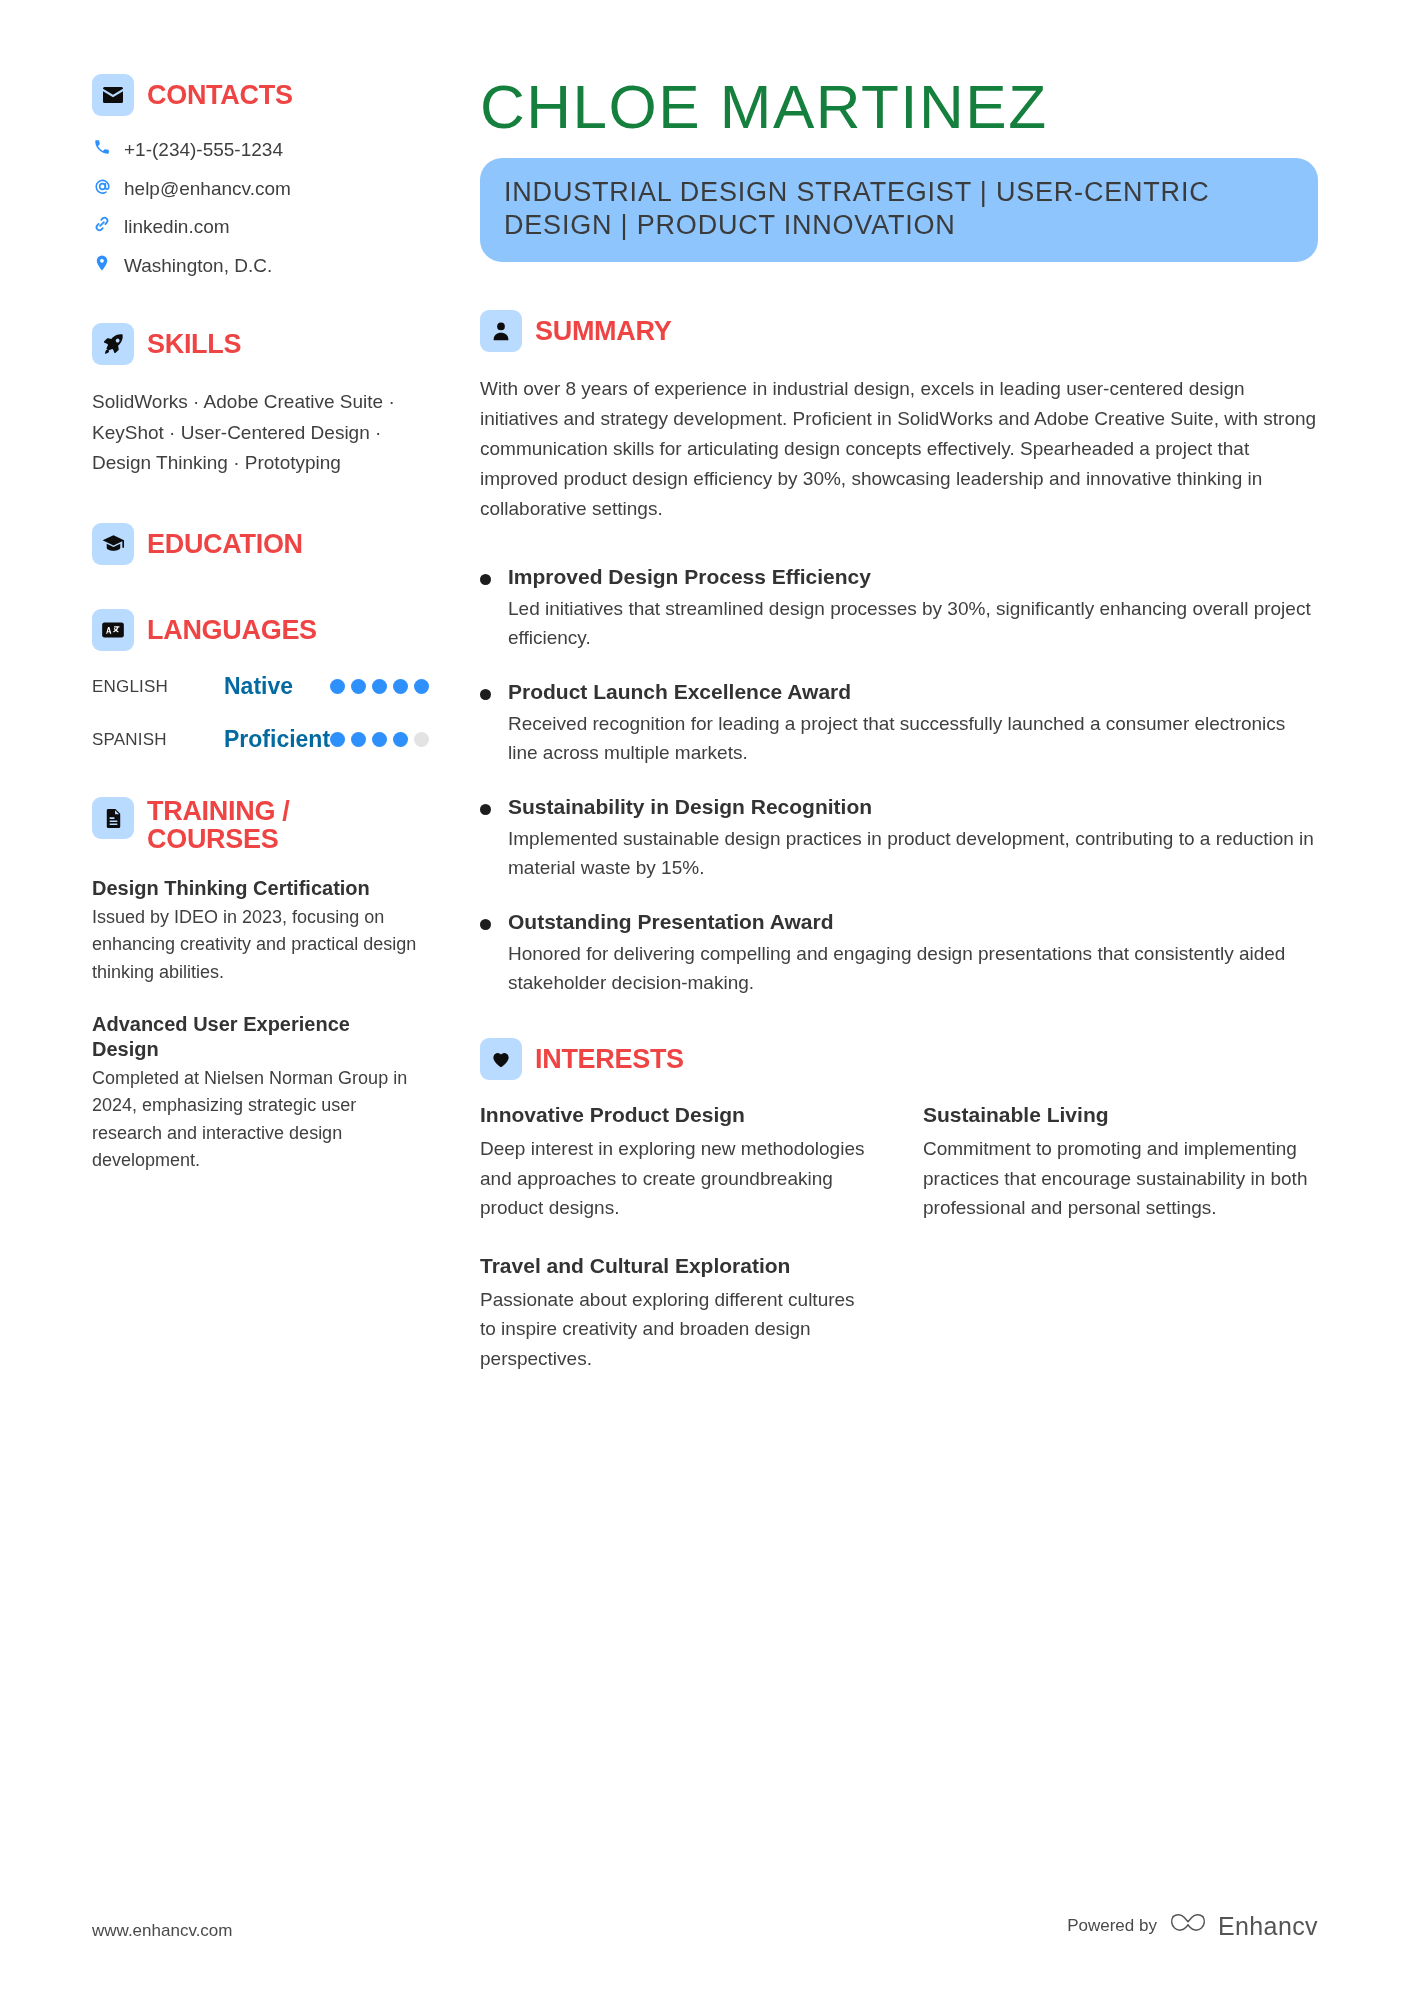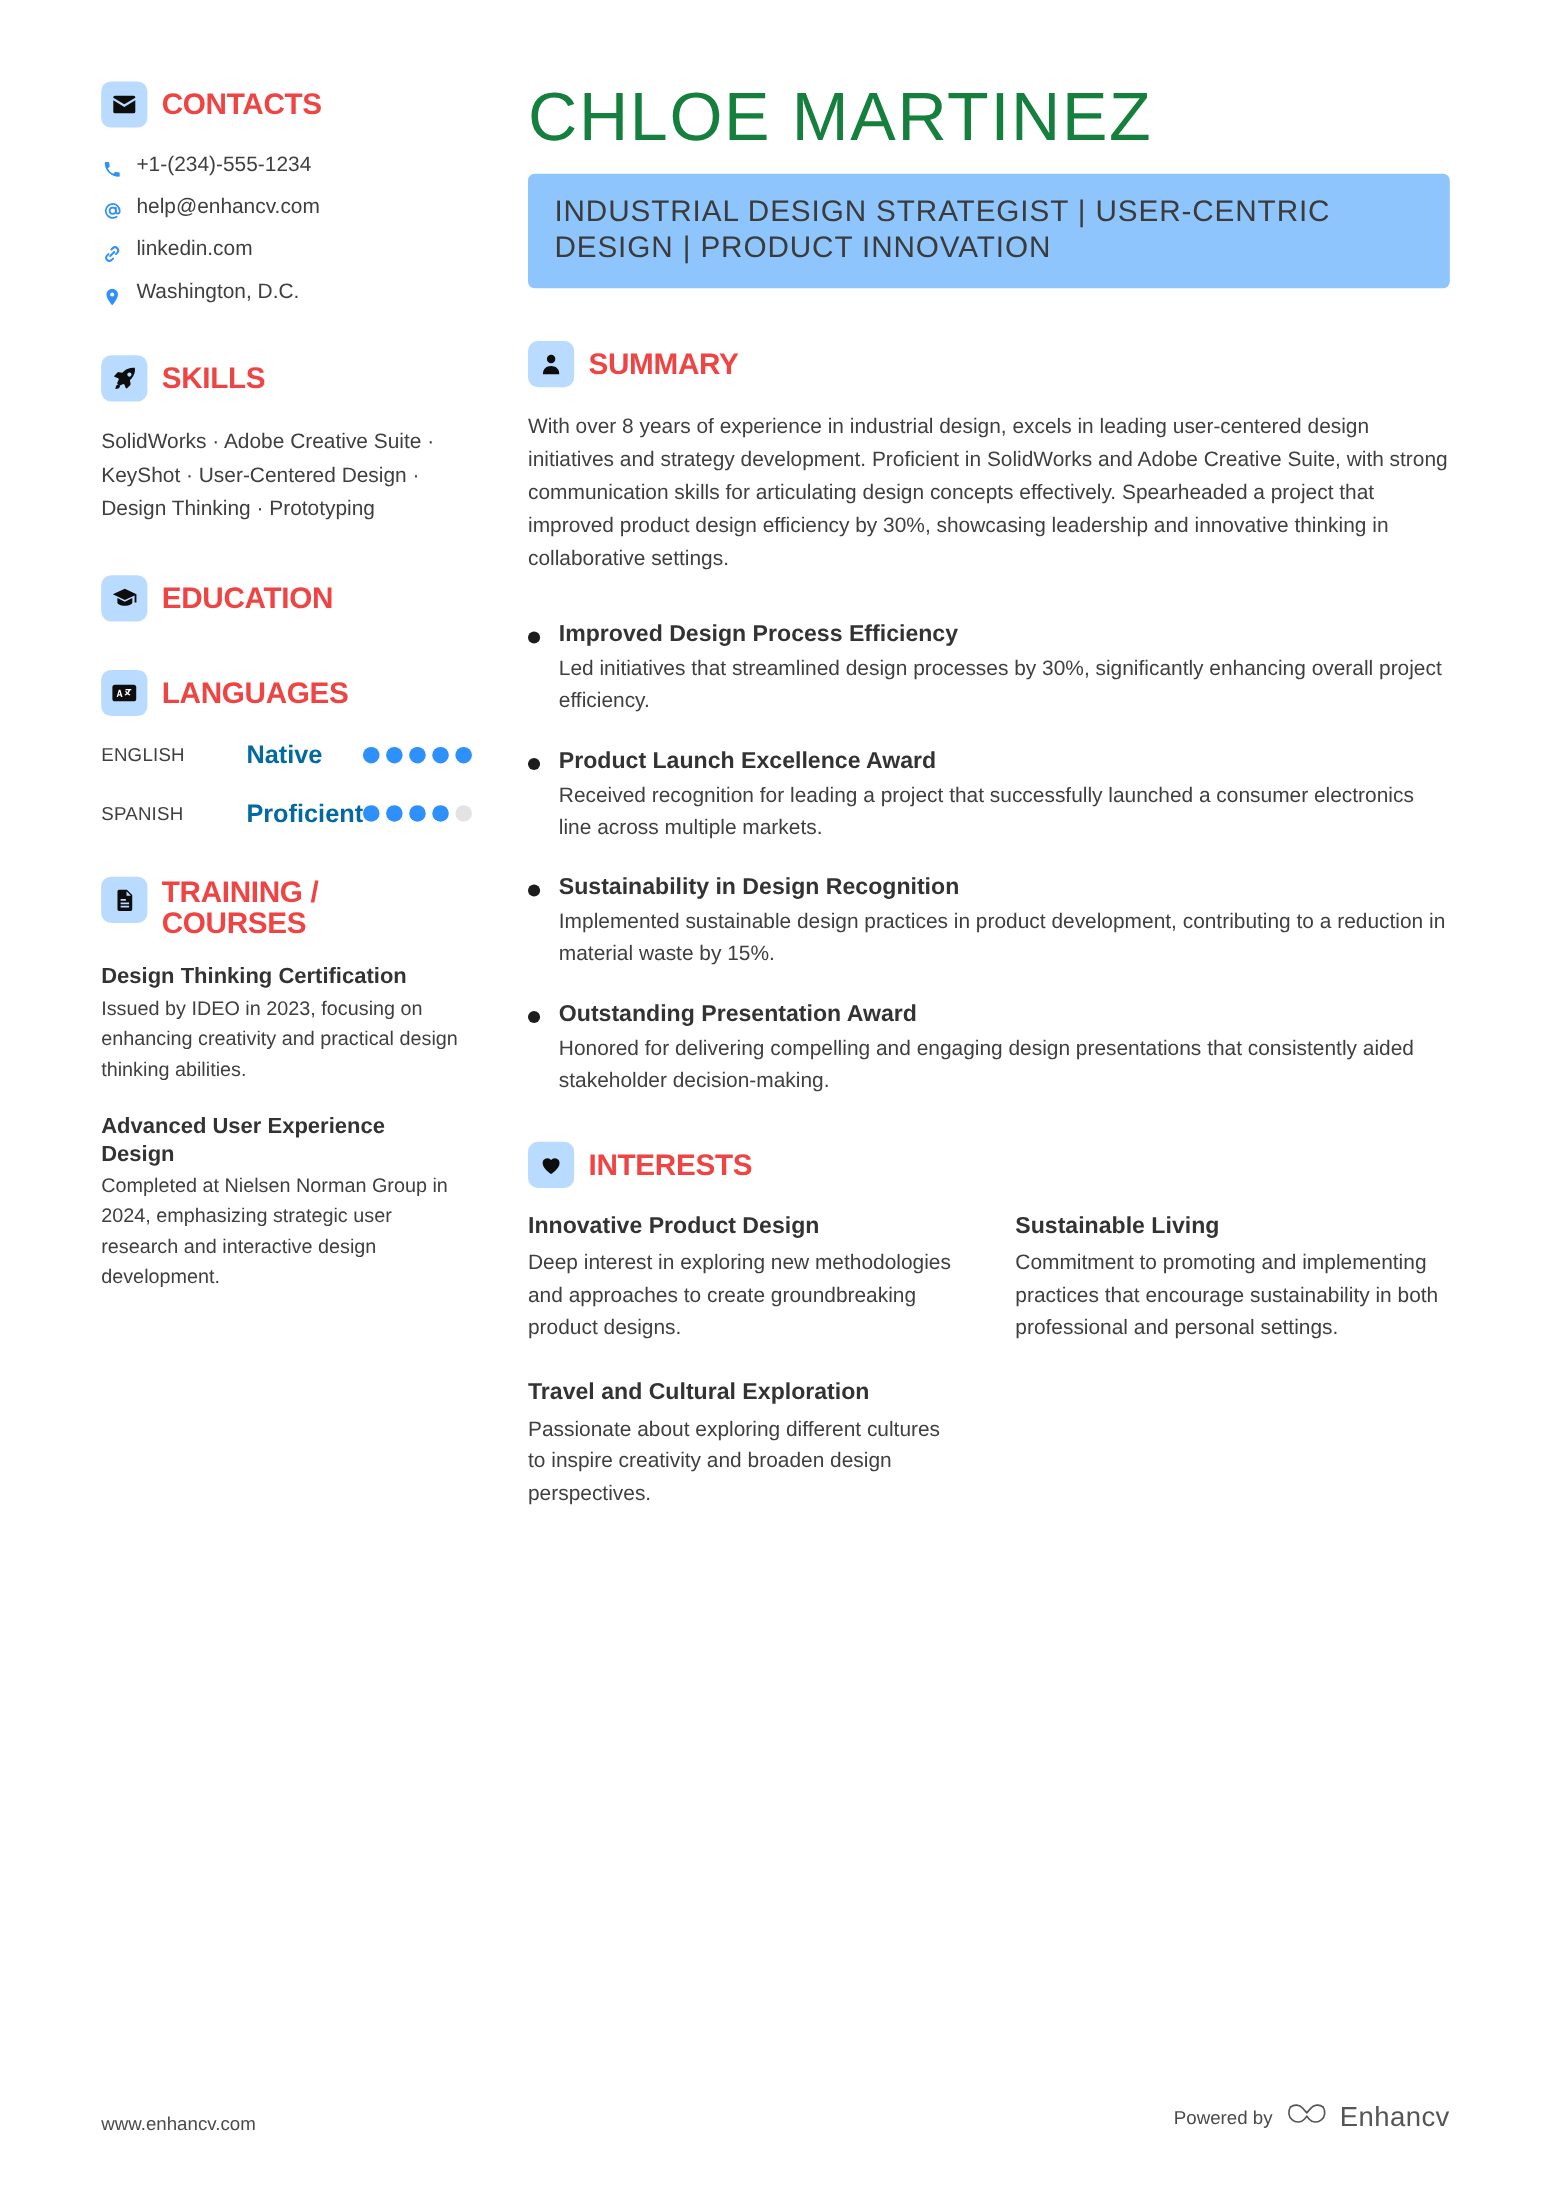--- a/index.html
+++ b/index.html
@@ -57,21 +57,21 @@
     letter-spacing: -0.3px;
     color: #ef4444;
     line-height: 1.05;
   }
   .sec-title.wrap { max-width: 230px; }
 
   
   .contact-list { margin-bottom: 44px; }
   .contact-row {
     display: flex;
-    align-items: flex-end;
+    align-items: flex-start;
     gap: 12px;
     margin-bottom: 14px;
     font-size: 19px;
     color: #3f3f3f;
     line-height: 1.3;
   }
   .contact-row .ic {
     width: 20px;
     flex: 0 0 20px;
     display: flex;
@@ -146,21 +146,21 @@
     font-size: 62px;
     font-weight: 300;
     letter-spacing: 1.5px;
     color: #15803d;
     line-height: 1.05;
     margin-bottom: 19px;
     white-space: nowrap;
   }
   .headline {
     background: #8ec5fc;
-    border-radius: 6px;
+    border-radius: 22px;
     padding: 18px 24px 20px 24px;
     font-size: 27px;
     letter-spacing: 0.8px;
     line-height: 1.22;
     color: #3b3b3b;
     margin-bottom: 48px;
   }
   .main-sec { margin-bottom: 40px; }
   .body-text {
     font-size: 19px;

